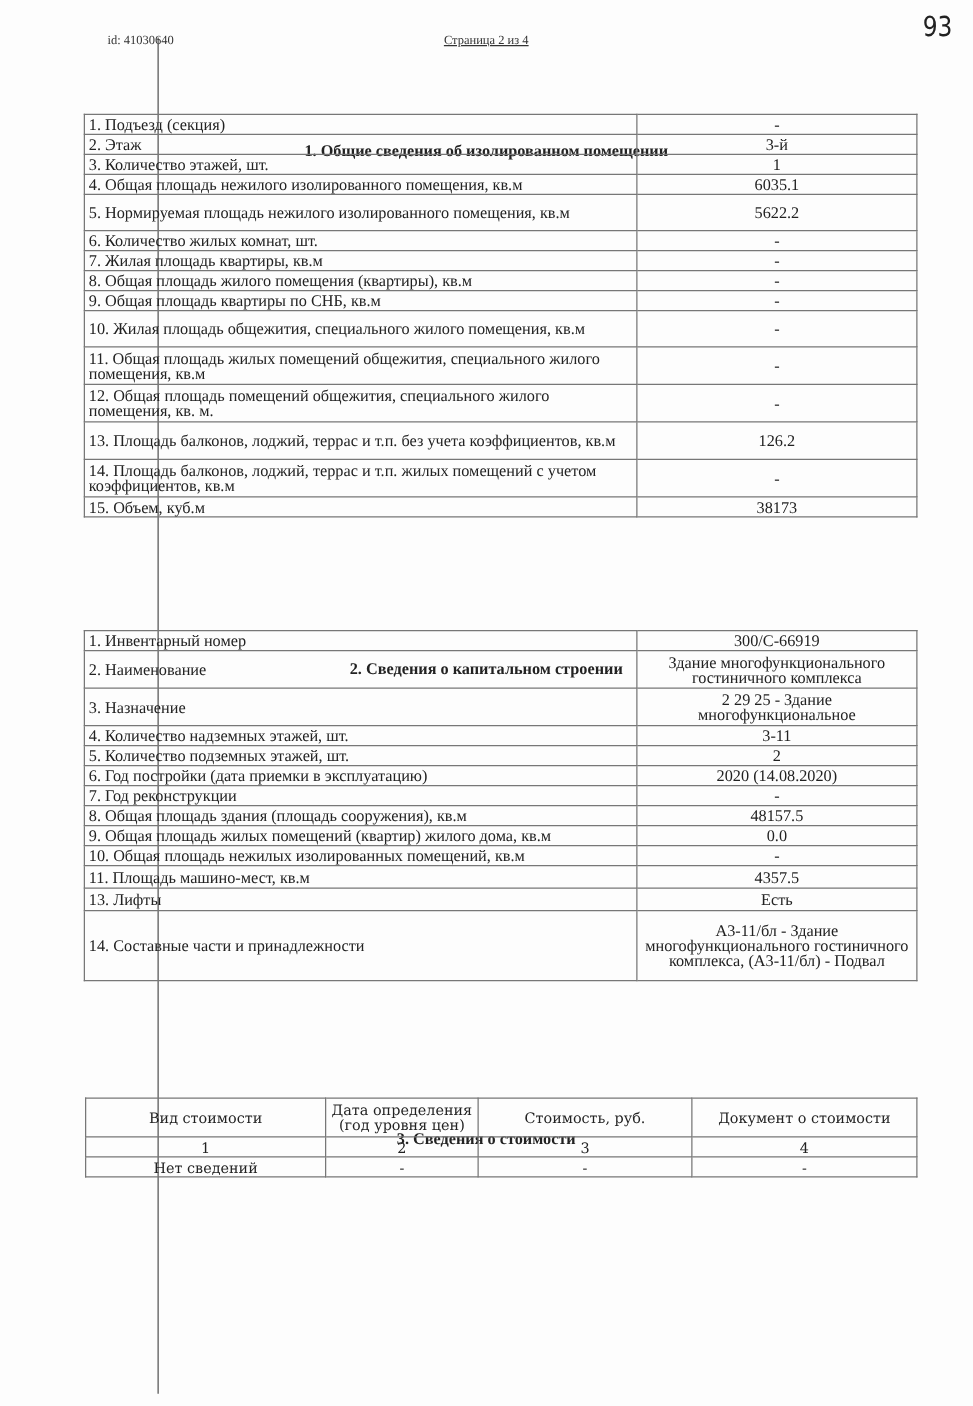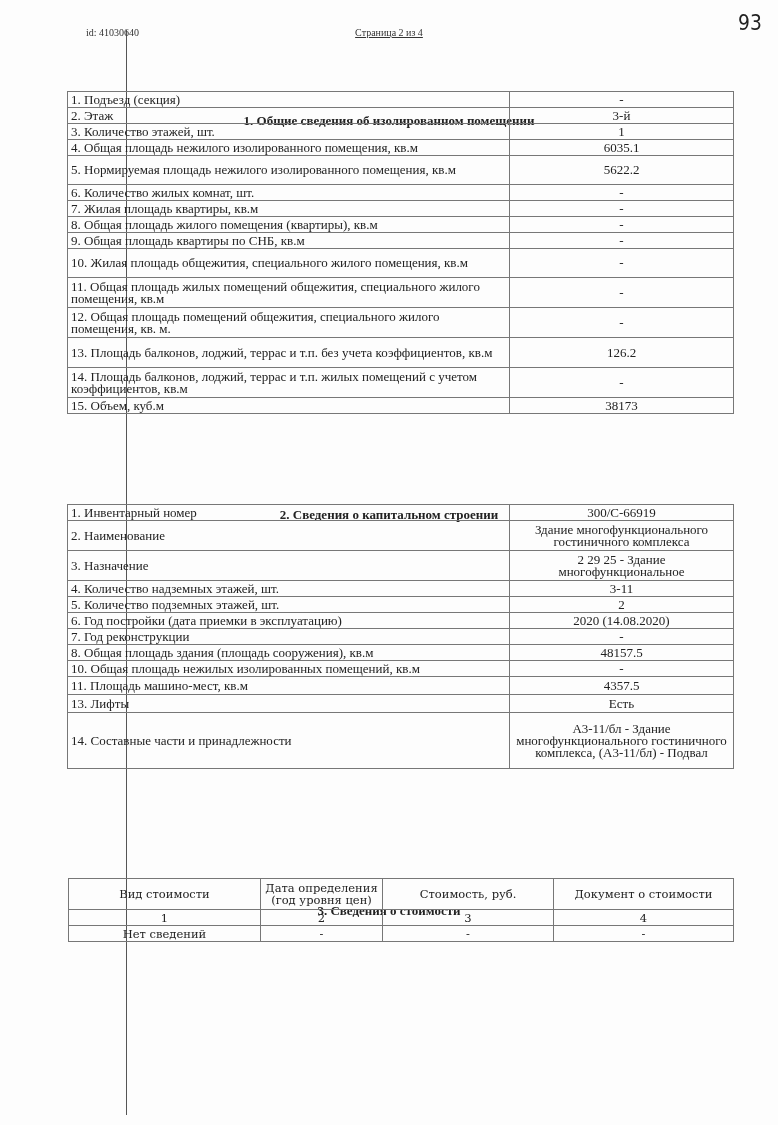--- a/index.html
+++ b/index.html
@@ -114,21 +114,21 @@
         <td>14. Площадь балконов, лоджий, террас и т.п. жилых помещений с учетом коэффициентов, кв.м</td>
         <td class="val">-</td>
       </tr>
   <tr style="height:16px">
         <td>15. Объем, куб.м</td>
         <td class="val">38173</td>
       </tr>
 </tbody>
   </table>
 
-<div class="section-title" style="top:461px;">2. Сведения о капитальном строении</div>
+<div class="section-title" style="top:481px;">2. Сведения о капитальном строении</div>
 <table class="grid t2">
   <colgroup>
       <col class="c1">
       <col>
     </colgroup>
   <tbody>
       <tr style="height:16px">
         <td>1. Инвентарный номер</td>
         <td class="val">300/С-66919</td>
       </tr>
@@ -152,20 +152,24 @@
         <td>6. Год постройки (дата приемки в эксплуатацию)</td>
         <td class="val">2020 (14.08.2020)</td>
       </tr>
   <tr style="height:16px">
         <td>7. Год реконструкции</td>
         <td class="val">-</td>
       </tr>
   <tr style="height:16px">
         <td>8. Общая площадь здания (площадь сооружения), кв.м</td>
         <td class="val">48157.5</td>
+      </tr>
+  <tr style="height:16px">
+        <td>9. Общая площадь жилых помещений (квартир) жилого дома, кв.м</td>
+        <td class="val">0.0</td>
       </tr>
   <tr style="height:16px">
         <td>10. Общая площадь нежилых изолированных помещений, кв.м</td>
         <td class="val">-</td>
       </tr>
   <tr style="height:18px">
         <td>11. Площадь машино-мест, кв.м</td>
         <td class="val">4357.5</td>
       </tr>
   <tr style="height:18px">

